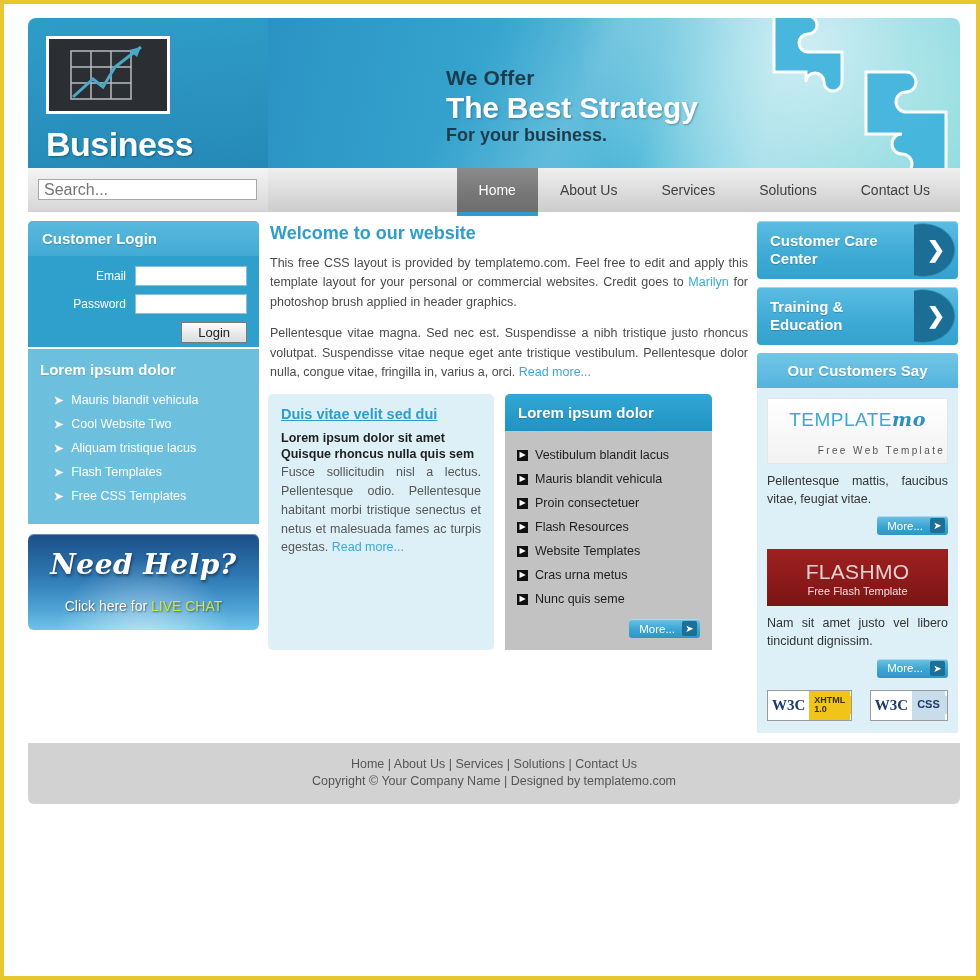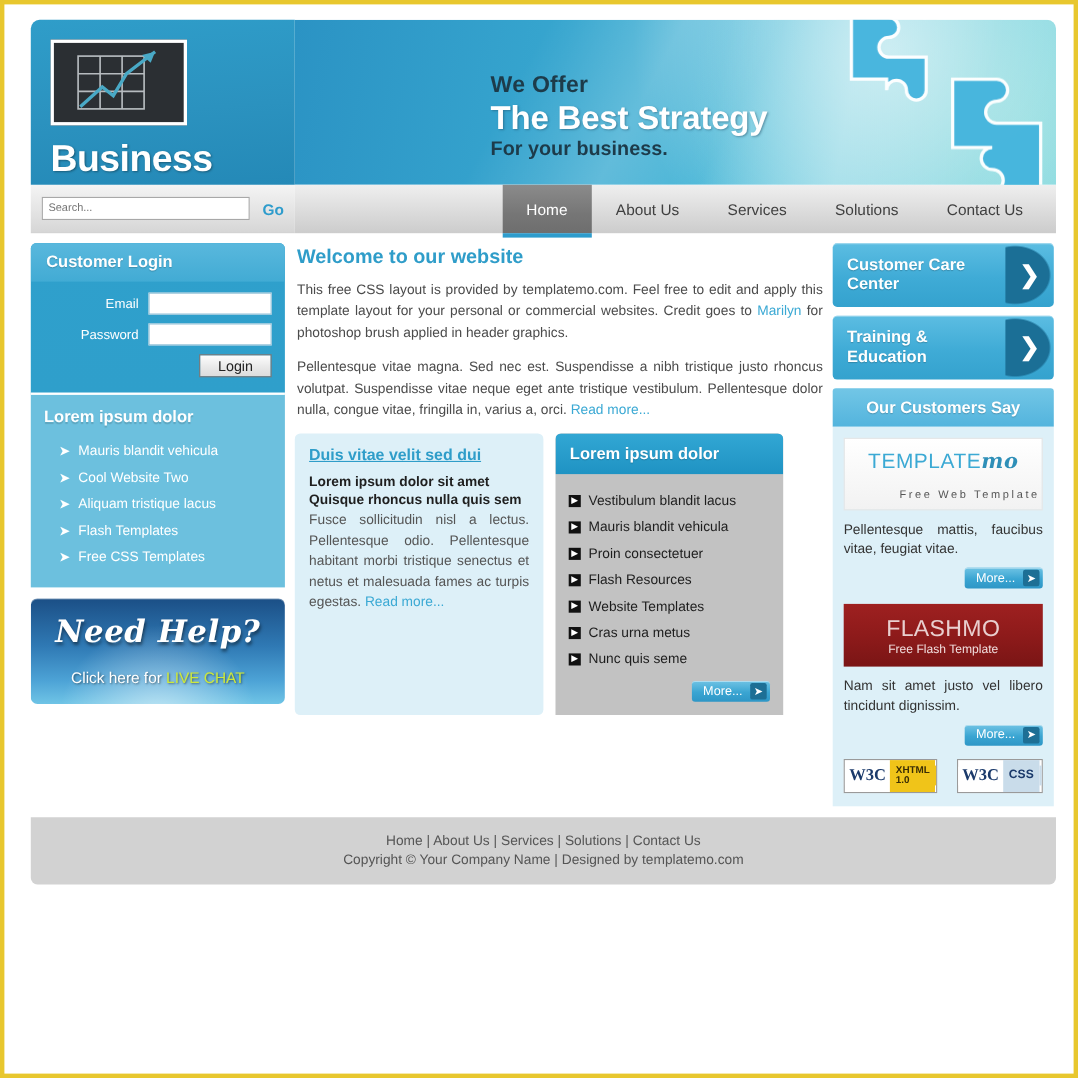--- a/index.html
+++ b/index.html
@@ -100,21 +100,21 @@
     align-items: center;
     padding: 0 10px 0 10px;
     border-bottom: 1px solid #cfcfcf;
   }
   .search-input {
     flex: 1;
     height: 21px;
     border: 1px solid #a8a8a8;
     background: #ffffff;
     font-family: "Liberation Sans", sans-serif;
-    font-size: 10px;
+    font-size: 16px;
     color: #555;
     padding: 0 5px;
     outline: none;
   }
   .go-link {
     color: #2e9ccc; font-size: 14px; font-weight: bold;
     margin-left: 12px; text-decoration: none; cursor: pointer;
   }
   .nav {
     flex: 1;
@@ -161,21 +161,21 @@
     background: linear-gradient(180deg,#2fa0cc 0%,#2f9fcb 100%);
     border-radius: 5px 5px 0 0;
     overflow: hidden;
   }
   .login-head {
     background: linear-gradient(180deg,#59b8dd 0%,#42abd4 100%);
     color: #ffffff; font-weight: bold; font-size: 15px;
     padding: 9px 14px;
     text-shadow: 0 1px 1px rgba(0,0,0,.2);
   }
-  .login-body { padding: 10px 12px 14px 12px; }
+  .login-body { padding: 10px 12px 4px 12px; }
   .login-row {
     display: flex; align-items: center; justify-content: flex-end;
     margin-bottom: 8px;
   }
   .login-label {
     color: #ffffff; font-size: 12px; margin-right: 9px;
   }
   .login-field {
     width: 112px; height: 20px;
     border: 1px solid #8fbfd6; background: #fff;

